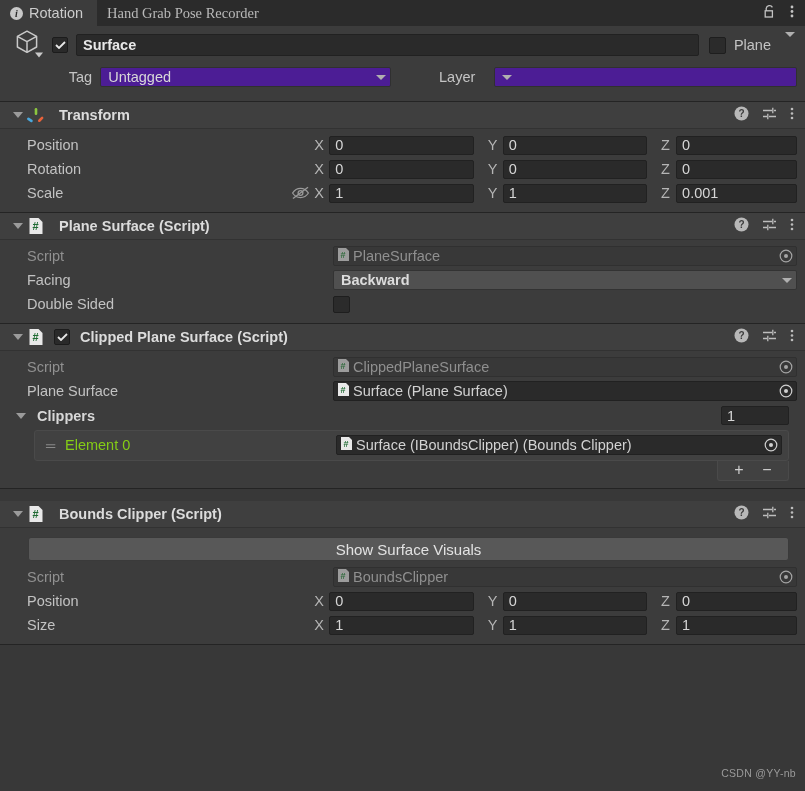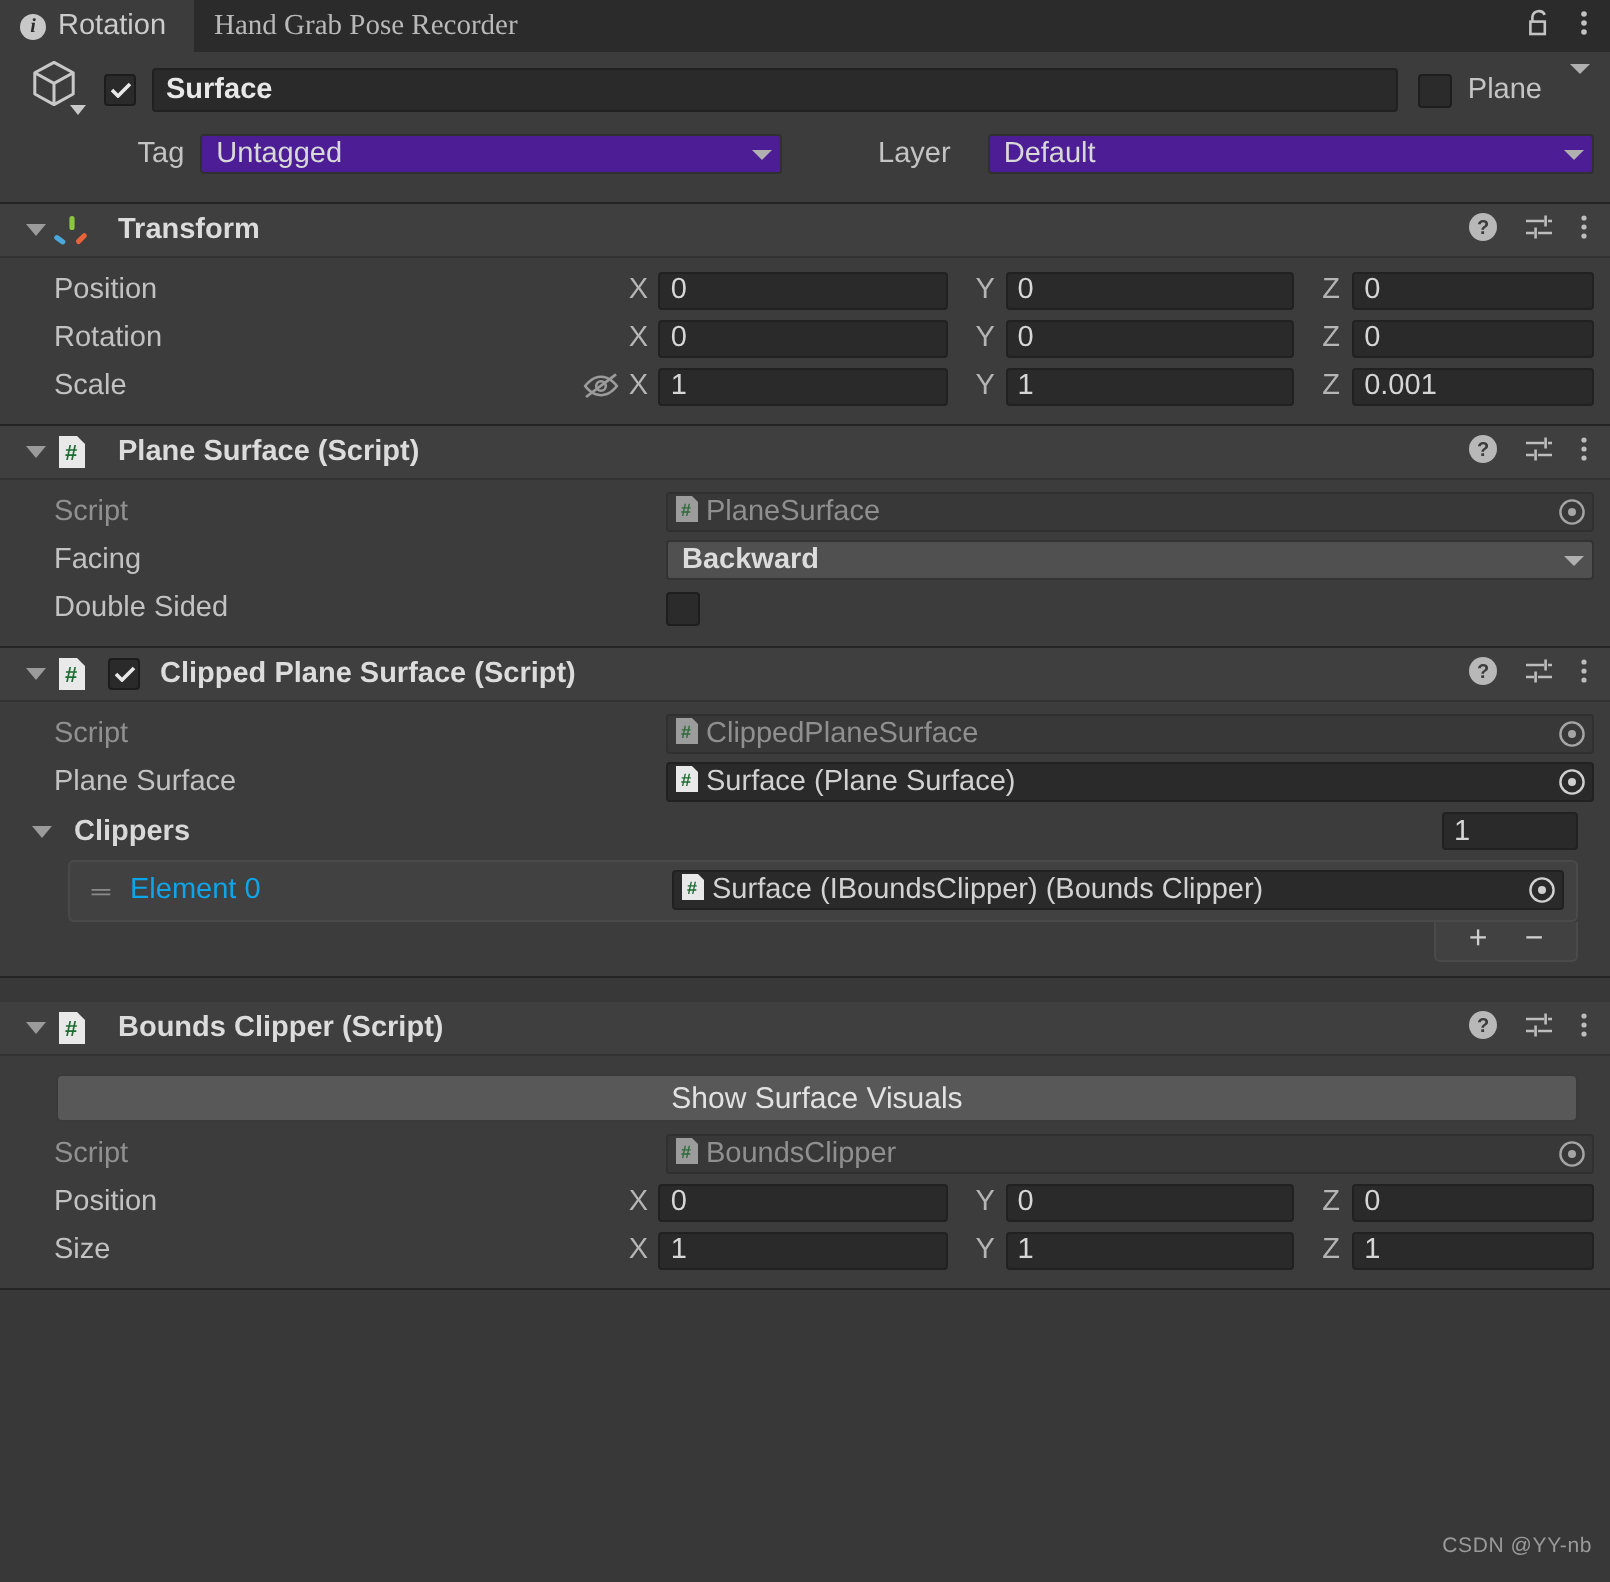--- a/index.html
+++ b/index.html
@@ -133,21 +133,21 @@
     border-radius: 2px; color: #d6d6d6; font-size: 14.5px;
     display: flex; align-items: center; padding: 0 5px; margin-right: 8px;
   }
   .elem-box {
     margin: 2px 8px 0 26px; background: #414141;
     border: 1px solid #4a4a4a; border-radius: 3px;
     padding: 3px 6px 4px 6px;
   }
   .elem-row { display: flex; align-items: center; height: 22px; gap: 6px; }
   .drag-handle { width: 18px; color: #8a8a8a; font-size: 13px; text-align:center; letter-spacing:-1px;}
-  .elem-label { width: 265px; font-size: 14.5px; color: #0ea5e9; }
+  .elem-label { width: 265px; font-size: 14.5px; color: #84cc16; }
   .plusminus-bar { display: flex; justify-content: flex-end; margin: 0 8px; }
   .plusminus {
     background: #414141; border: 1px solid #4a4a4a; border-top: none;
     border-radius: 0 0 3px 3px; display: flex; align-items: center;
     gap: 14px; padding: 2px 14px 3px 14px;
   }
   .pm-btn { color: #cfcfcf; font-size: 16px; line-height: 14px; width:14px; text-align:center;}
 
   
   .bigbtn {
@@ -216,21 +216,20 @@
       <span class="static-arrow"><span class="arrow-dn"></span></span>
     </div>
     <div class="obj-row2">
       <span class="tag-label">Tag</span>
       <span class="popup" style="width:294px">
         <span class="lbl">Untagged</span>
         <span class="arrow-dn"></span>
       </span>
       <span class="layer-label">Layer</span>
       <span class="popup" style="width:306px">
-        <span class="lbl">Default</span>
         <span class="arrow-dn"></span>
       </span>
     </div>
   </div>
 
   <div class="comp">
     <div class="comp-head">
       <span class="foldout">
           <span class="fold-tri"></span>
         </span>

